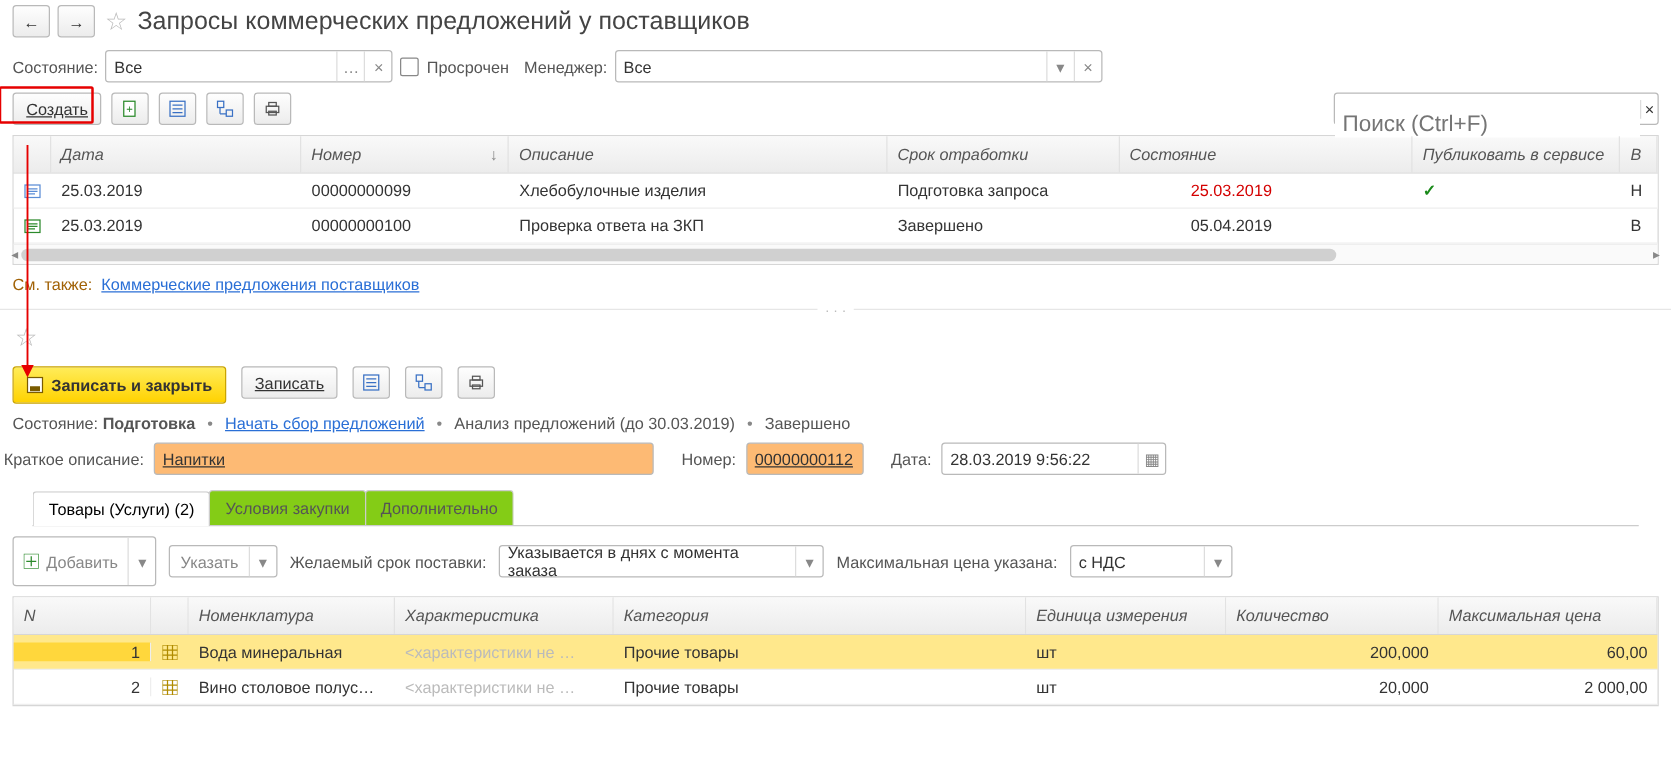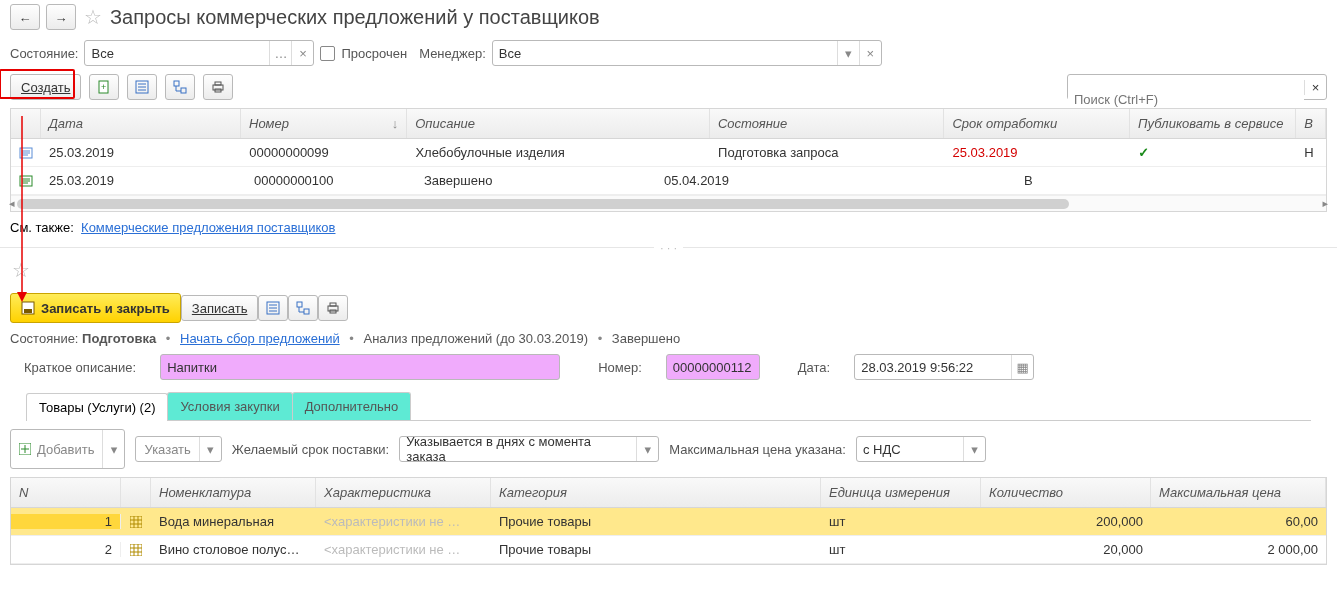--- a/index.html
+++ b/index.html
@@ -18,21 +18,21 @@
   .lbl { color:#555; }
   .combo { display:inline-flex; align-items:stretch; height:26px; border:1px solid #b9b9b9; border-radius:3px; background:#fff; }
   .combo > span { display:inline-flex; align-items:center; padding:0 6px; color:#888; }
   .combo > .val { color:#333; flex:1; min-width:0; }
   .combo > .btn-in { width:22px; border-left:1px solid #ddd; justify-content:center; cursor:pointer; display:inline-flex; align-items:center; }
   .chk { width:15px; height:15px; border:1px solid #888; display:inline-block; background:#fff; border-radius:2px; }
 
   
   .toolbar { display:flex; align-items:center; gap:8px; padding:4px 10px 8px 10px; }
   .search { display:flex; margin-left:auto; align-items:center; height:26px; border:1px solid #b9b9b9; border-radius:3px; width:260px; }
-  .search input { flex:1; border:none; outline:none; padding:0 6px; font-size:13px; color:#a16207;margin-top:24px; }
+  .search input { flex:1; border:none; outline:none; padding:0 6px; font-size:18px; color:#a16207;margin-top:24px; }
   .search .x { width:22px; border-left:1px solid #ddd; display:flex; align-items:center; justify-content:center; cursor:pointer; }
 
   
   .tbl { border:1px solid #d6d6d6; margin:0 10px; }
   .thead { display:flex; background:linear-gradient(#f9f9f9,#ececec); border-bottom:1px solid #d6d6d6; height:30px; }
   .th { padding:0 8px; display:flex; align-items:center; border-right:1px solid #e2e2e2; color:#555; position:relative;font-style:italic; }
   .trow { display:flex; height:28px; align-items:center; border-bottom:1px solid #eee; }
   .td { padding:0 8px; display:flex; align-items:center; }
   .iconcell { width:30px; justify-content:center; }
   .trow:nth-child(odd) { background:#fff; }
@@ -42,30 +42,30 @@
   .scrollfooter .arr.l { left:-2px; }
   .scrollfooter .arr.r { right:-2px; }
 
   .seealso { padding:8px 10px; color:#090; }
   .link { color:#2a6fd6; text-decoration:underline; cursor:pointer; }
 
   .divider { height:6px; background:transparent; border-top:1px solid #e6e6e6; margin:4px 0 2px 0; position:relative; text-align:center; }
   .divider::after { content:"· · ·"; color:#bbb; font-size:11px; position:relative; top:-8px; background:#fff; padding:0 6px; }
 
   
-  .detail-toolbar { display:flex; align-items:center; gap:0; padding:6px 10px; }
+  .detail-toolbar { display:flex; gap:12px; padding:6px 10px; }
   .btn-yellow { background:linear-gradient(#ffec59,#ffd200); border:1px solid #caa400; font-weight:bold; padding:0 10px; height:30px; display:inline-flex; align-items:center; gap:6px; border-radius:3px; cursor:pointer; }
   .status-line { padding:2px 10px 8px; color:#555; }
   .status-line .sep { color:#888; padding:0 6px; }
 
-  .fieldrow { display:flex; align-items:center; gap:24px; padding:0 24px 8px; }
-  .textinput { border:1px solid #b9b9b9; height:26px; padding:0 6px; border-radius:3px; display:inline-flex; align-items:center; background:#f0abfc; }
+  .fieldrow { display:flex; align-items:center; gap:8px; padding:0 3px 8px; }
+  .textinput { border:1px solid #b9b9b9; height:26px; padding:0 6px; border-radius:3px; display:inline-flex; align-items:center; background:#fdba74;text-decoration:underline; }
 
   .tabs { display:flex; margin:4px 26px 0; border-bottom:1px solid #ccc;text-align:center; }
-  .tab { padding:6px 12px; border:1px solid #ccc; border-bottom:none; background:#5eead4; margin-right:-1px; cursor:pointer; border-radius:3px 3px 0 0; color:#555; }
+  .tab { padding:6px 12px; border:1px solid #ccc; border-bottom:none; background:#84cc16; margin-right:-1px; cursor:pointer; border-radius:3px 3px 0 0; color:#555; }
   .tab.active { background:#fff; color:#000; position:relative; top:1px; }
 
   .subtoolbar { display:flex; align-items:center; gap:10px; padding:8px 10px; flex-wrap:wrap; }
 
   
   .grid { border:1px solid #d6d6d6; margin:0 10px 10px; }
   .grid .thead .th { background:linear-gradient(#f9f9f9,#ececec); }
   .grid .trow.sel { background:#ffe88c; }
   .grid .trow.sel .td.first { background:#ffd73c; }
   .grid .trow .td.first { border-right:1px solid #eee; }
@@ -152,22 +152,22 @@
 
 <div class="tbl">
   <div class="thead">
     <div class="th c0"></div>
     <div class="th c1">Дата</div>
     <div class="th c2">
         <span>Номер</span>
         <span style="margin-left:auto;color:#888">↓</span>
       </div>
     <div class="th c3">Описание</div>
+    <div class="th c5">Срок отработки</div>
     <div class="th c4">Состояние</div>
-    <div class="th c5">Срок отработки</div>
     <div class="th c6">Публиковать в сервисе</div>
     <div class="th c7">В</div>
   </div>
   <div id="list-rows">
       <div class="trow">
         <div class="td c0 iconcell">
           <svg width="14" height="12">
             <rect x="1" y="1" width="12" height="10" fill="#fff" stroke="#5b8dd6"></rect>
             <line x1="3" y1="4" x2="11" y2="4" stroke="#5b8dd6"></line>
             <line x1="3" y1="6" x2="11" y2="6" stroke="#5b8dd6"></line>
@@ -186,35 +186,36 @@
         <div class="td c0 iconcell">
           <svg width="14" height="12">
             <rect x="1" y="1" width="12" height="10" fill="#fff" stroke="#2b8a2b"></rect>
             <line x1="3" y1="4" x2="11" y2="4" stroke="#2b8a2b"></line>
             <line x1="3" y1="6" x2="11" y2="6" stroke="#2b8a2b"></line>
             <line x1="3" y1="8" x2="9" y2="8" stroke="#2b8a2b"></line>
           </svg>
         </div>
         <div class="td c1">25.03.2019</div>
         <div class="td c2">00000000100</div>
+        <div class="td c3">Проверка ответа на ЗКП</div>
         <div class="td c4">Завершено</div>
         <div class="td c5" style="">05.04.2019</div>
         <div class="td c6" style="color:#1a8a1a;font-weight:bold"></div>
         <div class="td c7">В</div>
       </div>
     </div>
   <div class="scrollfooter">
     <span class="arr l">◂</span>
       <div class="thumb"></div>
       <span class="arr r">▸</span>
   </div>
 </div>
 
 <div class="seealso">
-  <span style="color:#000000">См. также:</span>&nbsp;
+  <span style="color:#a16207">См. также:</span>&nbsp;
   <span class="link">Коммерческие предложения поставщиков</span>
 </div>
 
 <div class="divider"></div>
 
 <div class="navrow">
   <div class="star">☆</div>
 </div>
 
 <div class="detail-toolbar">

